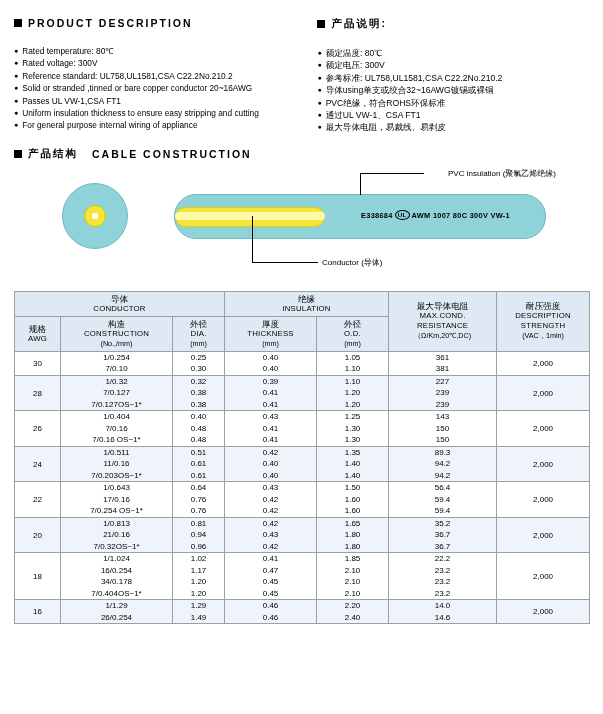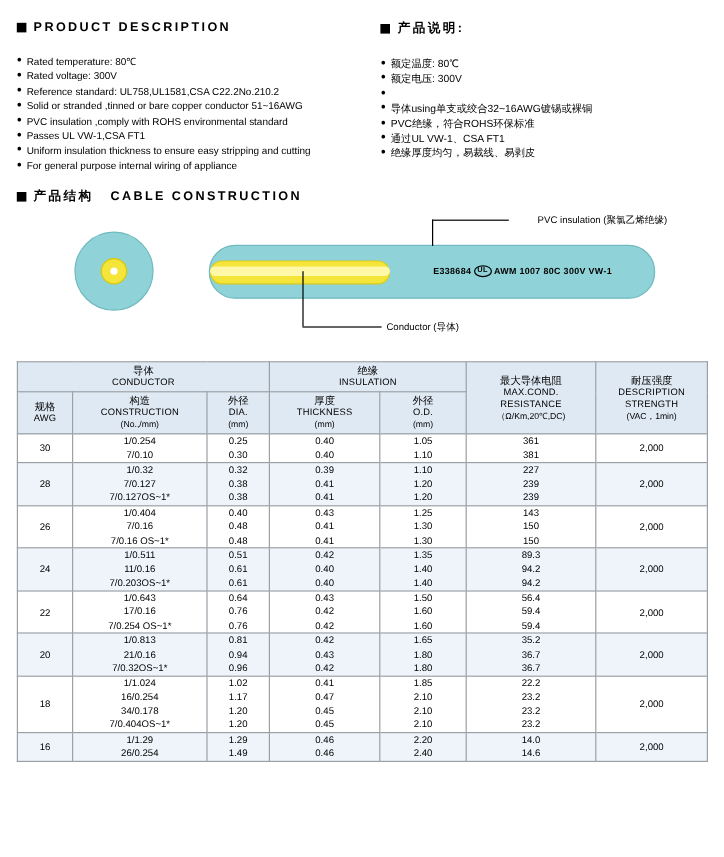--- a/index.html
+++ b/index.html
@@ -88,25 +88,21 @@
         <li>
             <span class="dot">●</span>
             <span class="txt">Rated voltage: 300V</span>
           </li>
         <li>
             <span class="dot">●</span>
             <span class="txt">Reference standard: UL758,UL1581,CSA C22.2No.210.2</span>
           </li>
         <li>
             <span class="dot">●</span>
-            <span class="txt">Solid or stranded ,tinned or bare copper conductor 51~16AWG</span>
-          </li>
-        <li>
-            <span class="dot">●</span>
-            <span class="txt">PVC insulation ,comply with ROHS environmental standard</span>
+            <span class="txt">Solid or stranded ,tinned or bare copper conductor 20~16AWG</span>
           </li>
         <li>
             <span class="dot">●</span>
             <span class="txt">Passes UL  VW-1,CSA FT1</span>
           </li>
         <li>
             <span class="dot">●</span>
             <span class="txt">Uniform insulation thickness to ensure easy stripping and cutting</span>
           </li>
         <li>
@@ -125,36 +121,37 @@
         <li>
             <span class="dot">●</span>
             <span class="txt">额定温度: 80℃</span>
           </li>
         <li>
             <span class="dot">●</span>
             <span class="txt">额定电压: 300V</span>
           </li>
         <li>
             <span class="dot">●</span>
+            <span class="txt">参考标准: UL758,UL1581,CSA C22.2No.210.2</span>
           </li>
         <li>
             <span class="dot">●</span>
             <span class="txt">导体using单支或绞合32~16AWG镀锡或裸铜</span>
           </li>
         <li>
             <span class="dot">●</span>
             <span class="txt">PVC绝缘，符合ROHS环保标准</span>
           </li>
         <li>
             <span class="dot">●</span>
             <span class="txt">通过UL VW-1、CSA FT1</span>
           </li>
         <li>
             <span class="dot">●</span>
-            <span class="txt">绝缘厚度均匀，易裁线、易剥皮</span>
+            <span class="txt">最大导体电阻，易裁线、易剥皮</span>
           </li>
       </ul>
     </div>
   </div>
 
   <div class="construction">
     <div class="sec-head">
       <span class="sq"></span>
       <span class="t">产品结构</span>
       <span class="t" style="margin-left:8px;">CABLE CONSTRUCTION</span>

